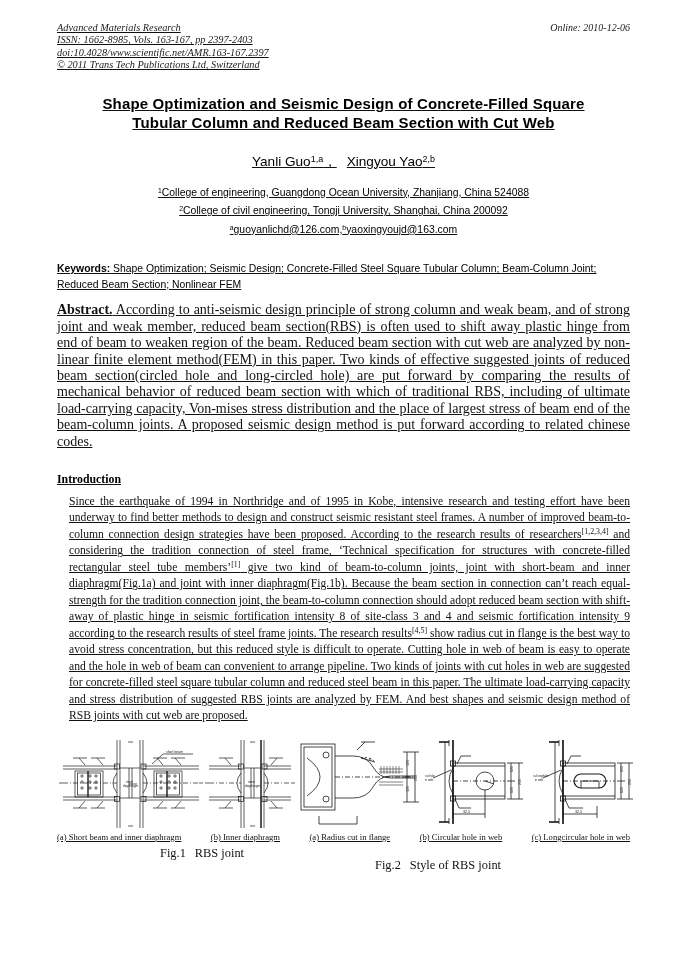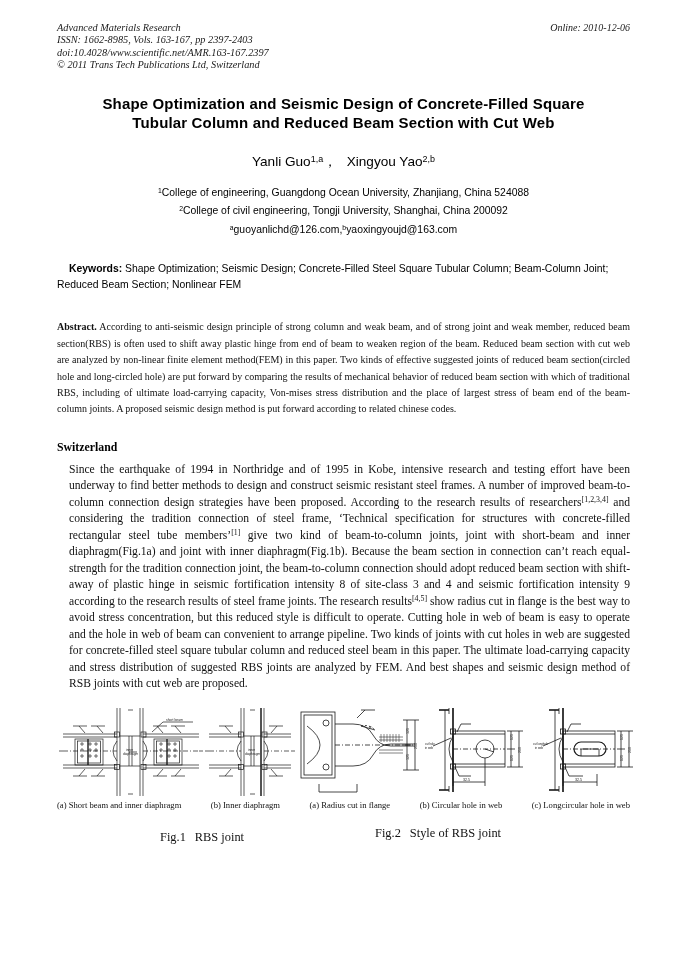--- a/index.html
+++ b/index.html
@@ -16,20 +16,21 @@
     color: #111111;
     -webkit-font-smoothing: antialiased;
   }
   .page {
     position: relative;
     width: 678px;
     height: 795px;
     background: #ffffff;
     box-sizing: border-box;
     padding: 22px 48px 0 57px;
+    text-decoration: underline;
   }
 
   
   .masthead {
     position: relative;
     font-family: "Liberation Serif", "DejaVu Serif", serif;
     font-style: italic;
     font-size: 10.3px;
     line-height: 12.4px;
     color: #1a1a1a;
@@ -80,27 +81,27 @@
 
   
   .keywords {
     margin-top: 22px;
     font-family: "Liberation Sans", "DejaVu Sans", sans-serif;
     font-size: 10.4px;
     line-height: 15.6px;
     text-align: left;
     color: #000000;
   }
-  .keywords b { font-weight: bold; margin-left: 12px; }
+  .keywords b { font-weight: bold; }
 
   
   .abstract {
-    margin-top: 27px;
-    font-family: "Liberation Serif", "DejaVu Serif", serif;
-    font-size: 10px;
+    margin-top: 10px;
+    font-family: "Liberation Serif", "DejaVu Serif", serif;
+    font-size: 14px;
     line-height: 16.4px;
     text-align: justify;
     text-justify: inter-word;
     color: #111111;
   }
   .abstract .lead { font-weight: bold; }
 
   
   .sec-head {
     margin-top: 22px;
@@ -142,21 +143,21 @@
     white-space: nowrap;
   }
   .fig-numbers {
     margin-top: 4px;
     position: relative;
     height: 20px;
     font-family: "Liberation Serif", "DejaVu Serif", serif;
     font-size: 12.4px;
     color: #111111;
   }
-  .fig-numbers .f1 { position: absolute; left: 103px; top: 16px; white-space: nowrap; }
+  .fig-numbers .f1 { position: absolute; left: 103px; top: 0; white-space: nowrap; }
   .fig-numbers .f2 { position: absolute; left: 318px; top: 12px; white-space: nowrap; }
   .fignum-gap { display: inline-block; width: 9px; }
 </style>
 </head>
 <body>
 
 <div class="page">
 
   <div class="masthead">
     <div class="line">Advanced Materials Research</div>
@@ -186,21 +187,21 @@
   <div class="keywords">
     <b>Keywords:</b>
     <span>Shape Optimization; Seismic Design; Concrete-Filled Steel Square Tubular Column; Beam-Column Joint; Reduced Beam Section; Nonlinear FEM</span>
   </div>
 
   <div class="abstract">
     <span class="lead">Abstract.</span>
     <span>According to anti-seismic design principle of strong column and weak beam, and of strong joint and weak member, reduced beam section(RBS) is often used to shift away plastic hinge from end of beam to weaken region of the beam.  Reduced beam section with cut web are analyzed by non-linear finite element method(FEM) in this paper. Two kinds of effective suggested joints of reduced beam section(circled hole and long-circled hole) are put forward by comparing the results of mechanical behavior of reduced beam section with which of traditional RBS, including of ultimate load-carrying capacity, Von-mises stress distribution and the place of largest stress of beam end of the beam-column joints. A proposed seismic design method is put forward according to related chinese codes.</span>
   </div>
 
-  <div class="sec-head">Switzerland</div>
+  <div class="sec-head">Introduction</div>
   <div class="body-par"><span>Since the earthquake of 1994 in Northridge and of 1995 in Kobe, intensive research and testing effort have been underway to find better methods to design and construct seismic resistant steel frames. A number of improved beam-to-column connection design strategies have been proposed. According to the research results of researchers</span><sup>[1,2,3,4]</sup><span> and considering the tradition connection of steel frame, ‘Technical specification for structures with concrete-filled rectangular steel tube members’</span><sup>[1]</sup><span>  give two kind of beam-to-column joints, joint with short-beam and inner diaphragm(Fig.1a) and joint with inner diaphragm(Fig.1b). Because the beam section in connection can’t reach equal-strength for the tradition connection joint, the beam-to-column connection should adopt reduced beam section with shift-away of plastic hinge in seismic fortification intensity 8 of site-class 3 and 4 and seismic fortification intensity 9 according to the research results of steel frame joints. The research results</span><sup>[4,5]</sup><span> show radius cut in flange is the best way to avoid stress concentration, but this reduced style is difficult to operate.  Cutting hole in web of beam is easy to operate and the hole in web of beam can convenient to arrange pipeline. Two kinds of joints with cut holes in web are suggested for concrete-filled steel square tubular column and reduced steel beam in this paper. The ultimate load-carrying capacity and stress distribution of suggested RBS joints are analyzed by FEM. And best shapes and seismic design method of RSB joints with cut web are proposed.</span></div>
 
   <div class="figs">
 
     <div class="fig-cell">
       <svg class="fig-svg" width="146" height="92" viewBox="0 0 146 92">
         <g stroke="#1a1a1a" fill="none" stroke-width="0.7">
 
           <line x1="60" y1="2" x2="60" y2="90"></line>
           <line x1="63" y1="2" x2="63" y2="90"></line>

